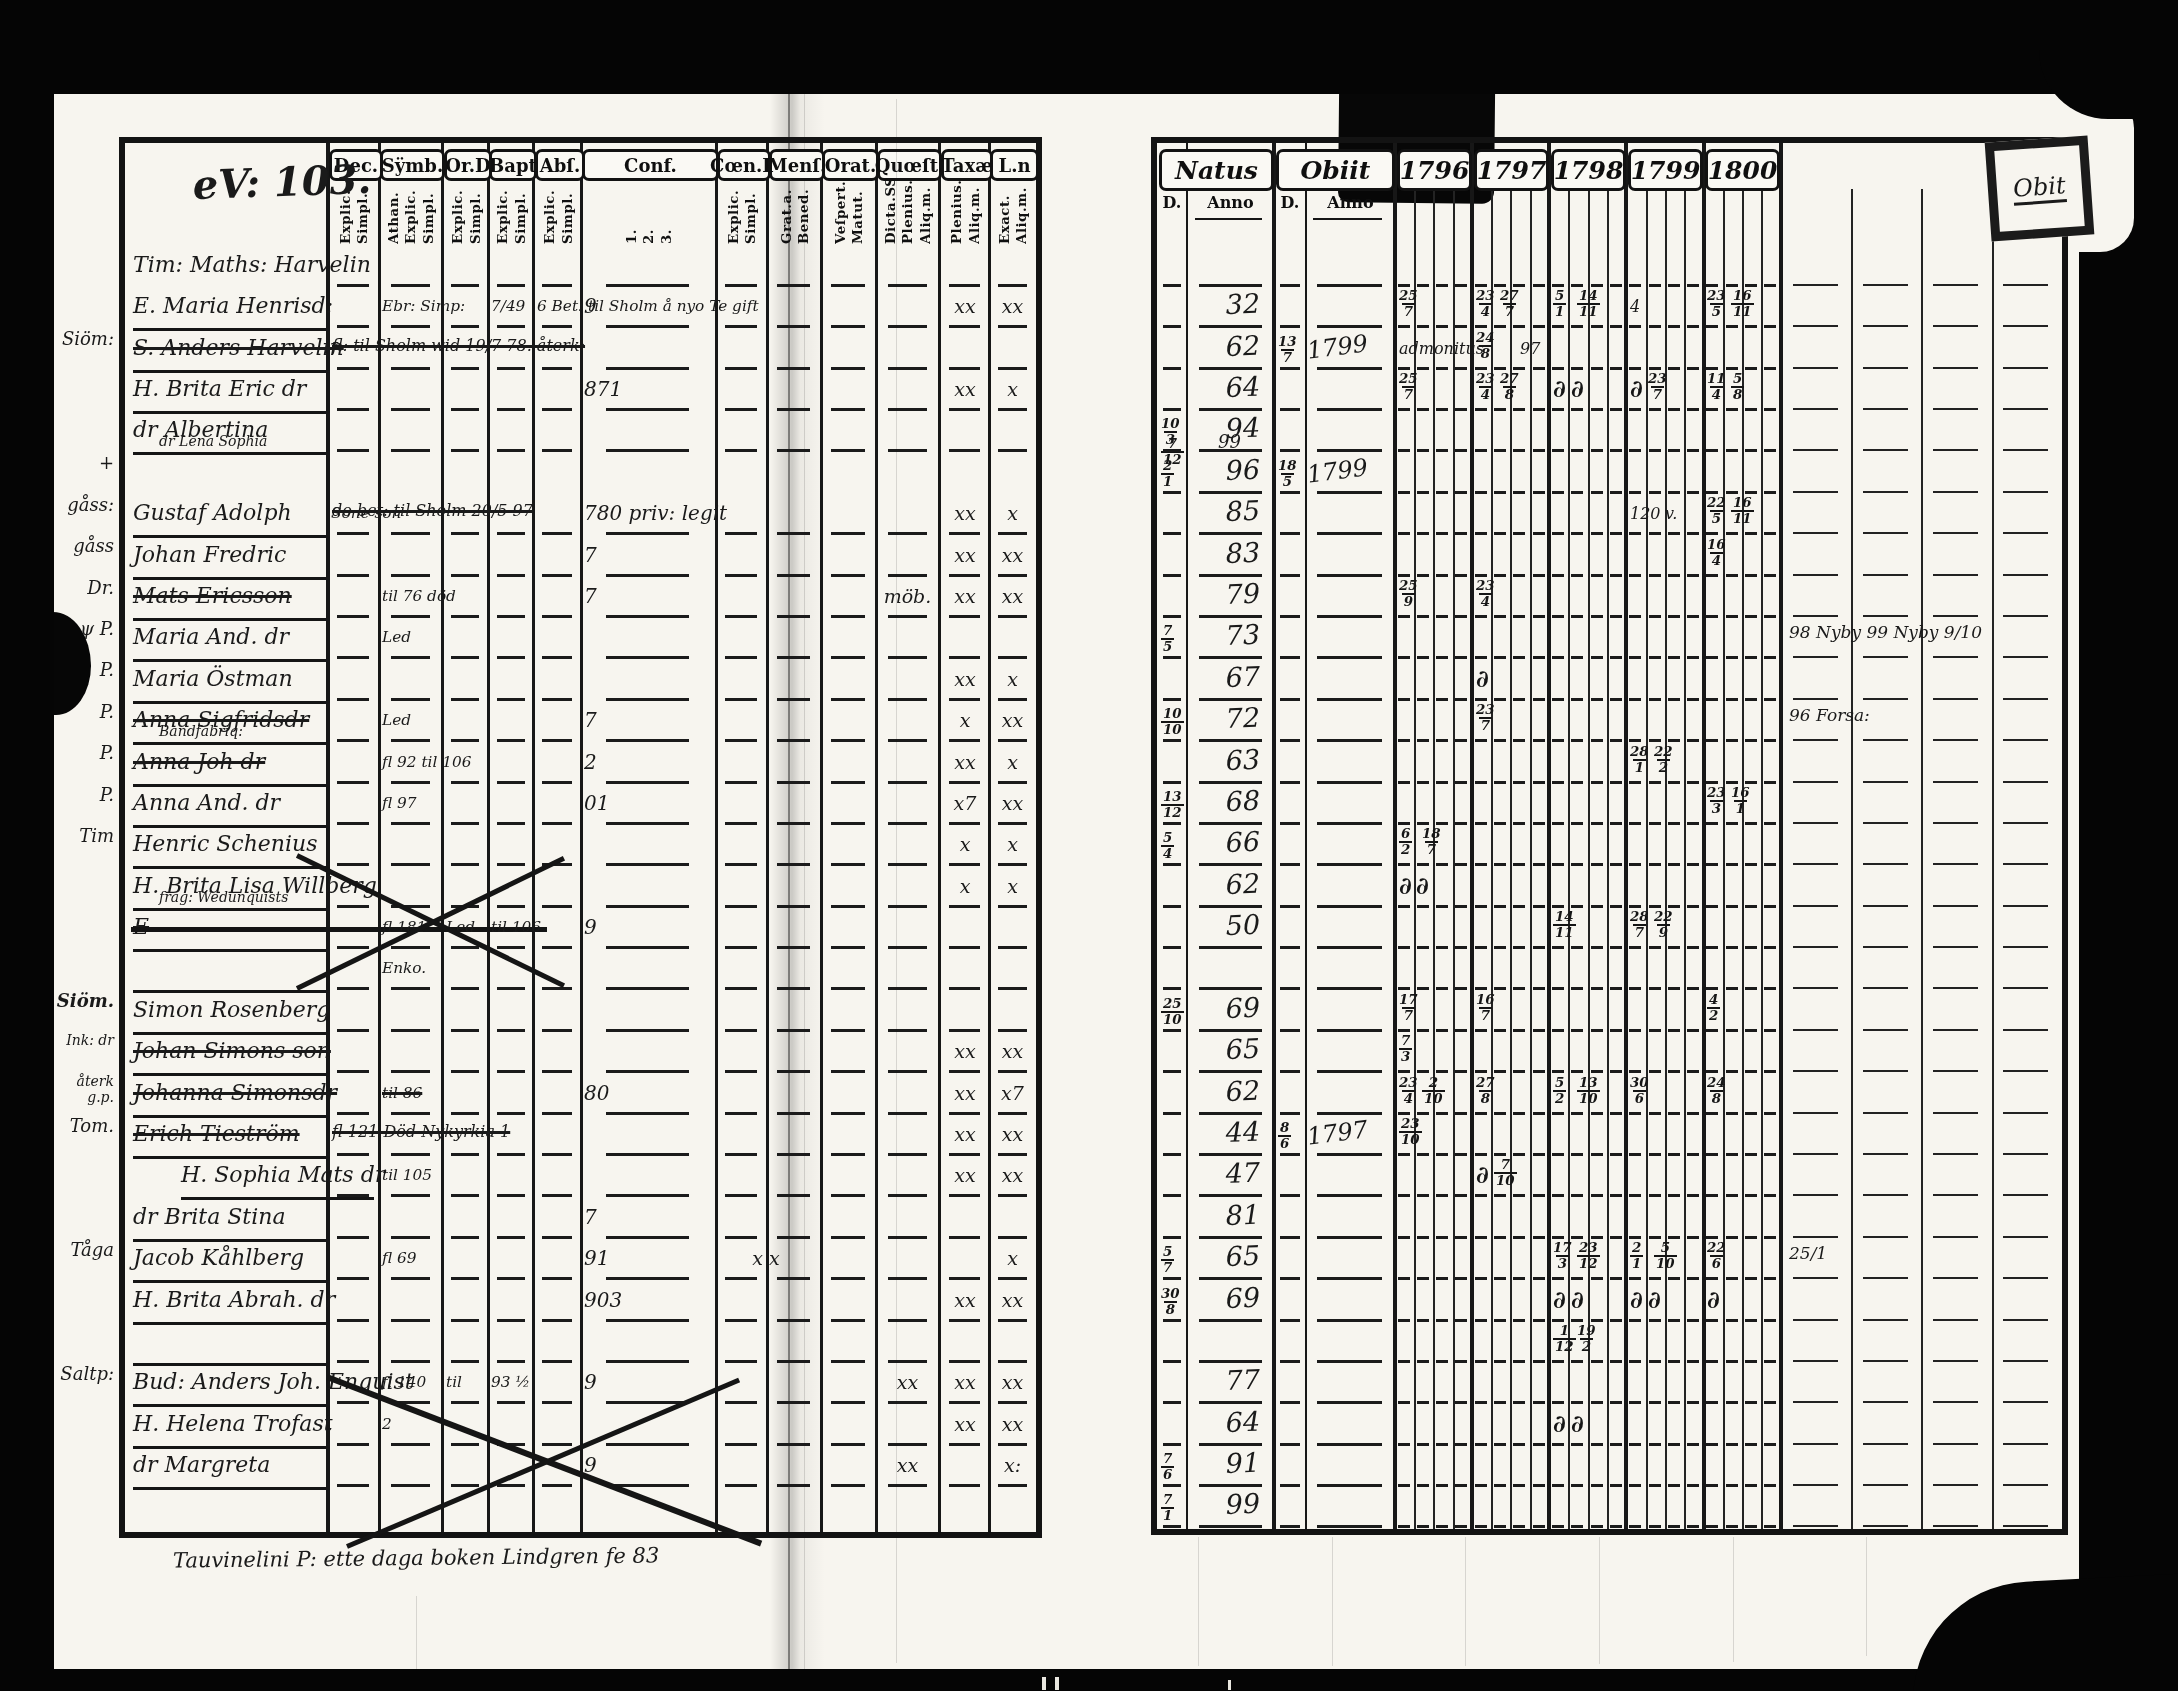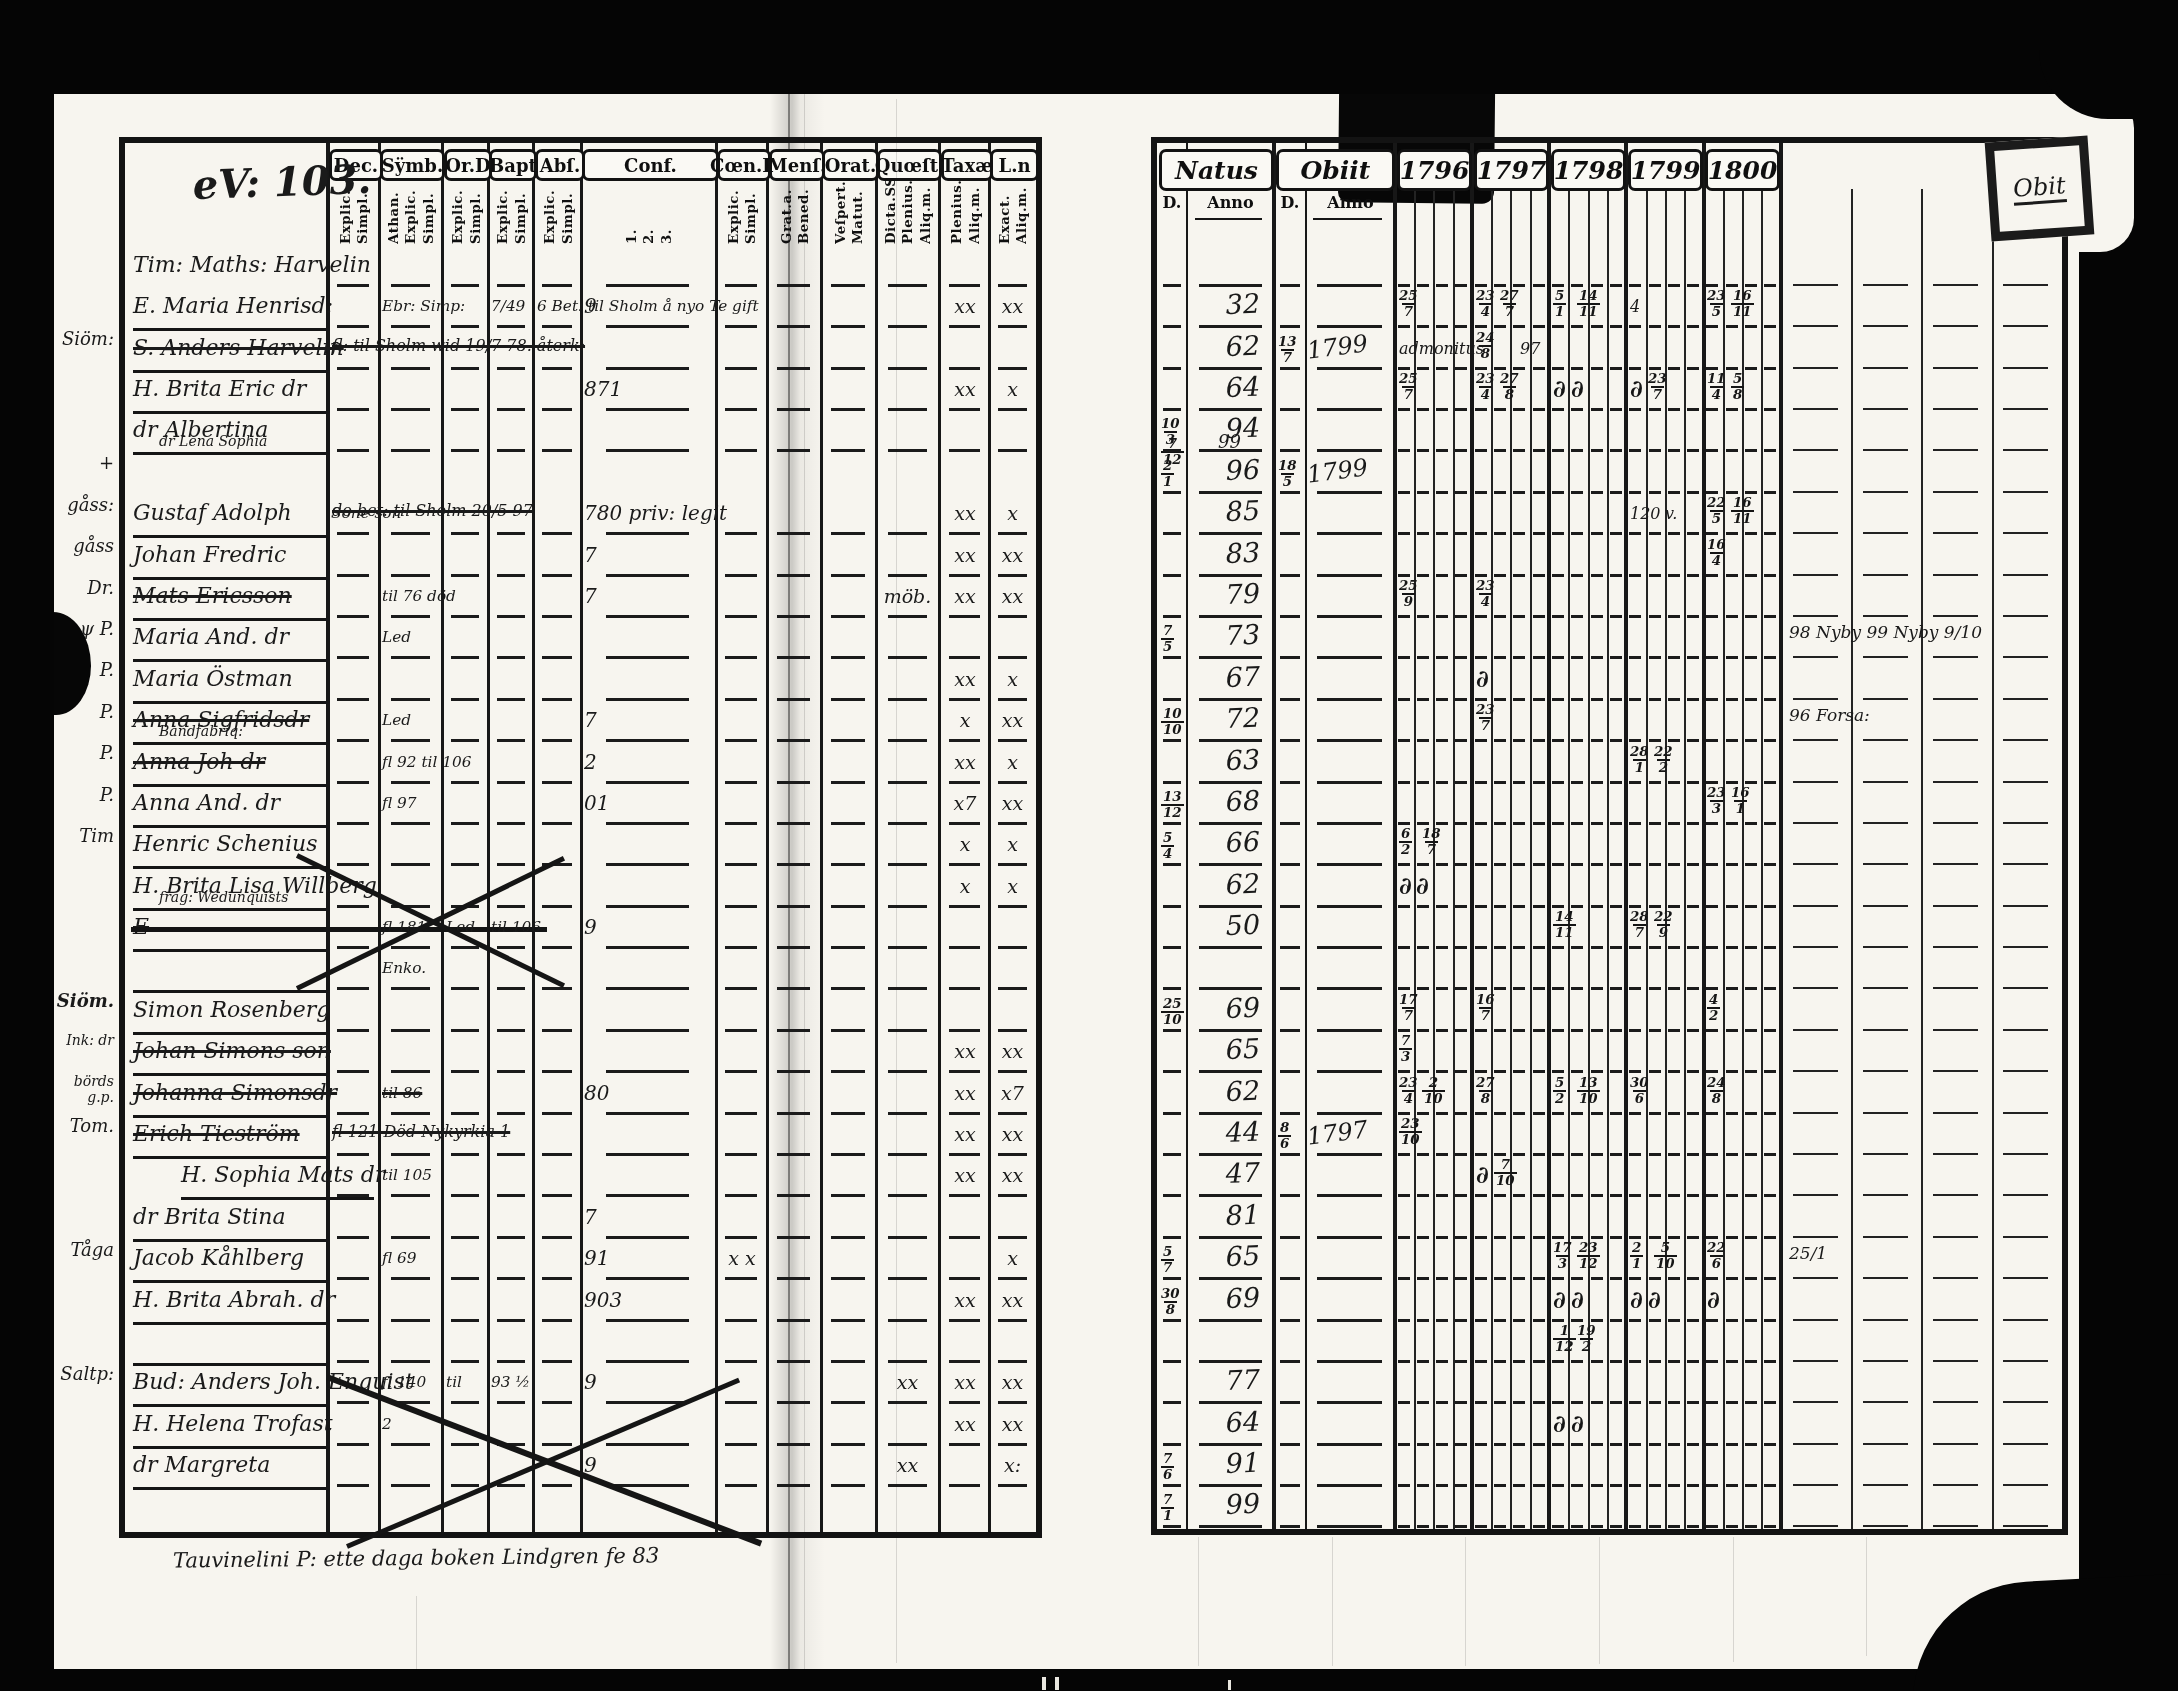--- a/index.html
+++ b/index.html
@@ -547,21 +547,21 @@
         <div style="position: absolute; left: 652px; top: 38px; width: 33px; height: 0px; border-top: 3px solid rgb(27, 27, 27);"></div>
         <div style="position: absolute; left: 706px; top: 38px; width: 34px; height: 0px; border-top: 3px solid rgb(27, 27, 27);"></div>
         <div style="position: absolute; left: 763px; top: 38px; width: 39px; height: 0px; border-top: 3px solid rgb(27, 27, 27);"></div>
         <div style="position: absolute; left: 824px; top: 38px; width: 31px; height: 0px; border-top: 3px solid rgb(27, 27, 27);"></div>
         <div style="position: absolute; left: 873px; top: 38px; width: 29px; height: 0px; border-top: 3px solid rgb(27, 27, 27);"></div>
       </div>
       <div style="position: absolute; left: 0px; top: 1096px; width: 911px; height: 41px;">
         <div class="hw nowrap" style="position: absolute; left: 8px; top: 0px; width: 193px; height: 41px; font-size: 22px; line-height: 37px; border-bottom: 3.5px solid rgb(21, 21, 21);">Jacob Kåhlberg</div>
         <div class="hw nowrap abs" style="position: absolute; left: 257px; top: 2px; width: 57px; height: 41px; font-size: 15.3px; line-height: 35px;">fl 69</div>
         <div class="hw nowrap abs" style="position: absolute; left: 459px; top: 2px; width: 129px; height: 41px; font-size: 20px; line-height: 35px;">91</div>
-        <div class="hw nowrap abs" style="position: absolute; left: 594px; top: 2px; width: 46px; height: 41px; font-size: 19px; line-height: 35px; text-align: center;">x x</div>
+        <div class="hw nowrap abs" style="position: absolute; left: 594px; top: 2px; width: 46px; height: 41px; font-size: 19px; line-height: 35px; text-align: center; padding-left: 24px;">x x</div>
         <div class="hw nowrap abs" style="position: absolute; left: 867px; top: 2px; width: 41px; height: 41px; font-size: 19px; line-height: 35px; text-align: center;">x</div>
         <div style="position: absolute; left: 212px; top: 38px; width: 32px; height: 0px; border-top: 3px solid rgb(27, 27, 27);"></div>
         <div style="position: absolute; left: 266px; top: 38px; width: 39px; height: 0px; border-top: 3px solid rgb(27, 27, 27);"></div>
         <div style="position: absolute; left: 326px; top: 38px; width: 28px; height: 0px; border-top: 3px solid rgb(27, 27, 27);"></div>
         <div style="position: absolute; left: 372px; top: 38px; width: 28px; height: 0px; border-top: 3px solid rgb(27, 27, 27);"></div>
         <div style="position: absolute; left: 417px; top: 38px; width: 29.5px; height: 0px; border-top: 3px solid rgb(27, 27, 27);"></div>
         <div style="position: absolute; left: 481px; top: 38px; width: 83px; height: 0px; border-top: 3px solid rgb(27, 27, 27);"></div>
         <div style="position: absolute; left: 600px; top: 38px; width: 32px; height: 0px; border-top: 3px solid rgb(27, 27, 27);"></div>
         <div style="position: absolute; left: 652px; top: 38px; width: 33px; height: 0px; border-top: 3px solid rgb(27, 27, 27);"></div>
         <div style="position: absolute; left: 706px; top: 38px; width: 34px; height: 0px; border-top: 3px solid rgb(27, 27, 27);"></div>
@@ -2003,19 +2003,19 @@
       <div class="hw abs" style="position: absolute; left: 55px; top: 535px; width: 59px; text-align: right; font-size: 18px; white-space: normal;">gåss</div>
       <div class="hw abs" style="position: absolute; left: 55px; top: 577px; width: 59px; text-align: right; font-size: 18px; white-space: normal;">Dr.</div>
       <div class="hw abs" style="position: absolute; left: 55px; top: 618px; width: 59px; text-align: right; font-size: 18px; white-space: normal;">ψ P.</div>
       <div class="hw abs" style="position: absolute; left: 55px; top: 659px; width: 59px; text-align: right; font-size: 18px; white-space: normal;">P.</div>
       <div class="hw abs" style="position: absolute; left: 55px; top: 701px; width: 59px; text-align: right; font-size: 18px; white-space: normal;">P.</div>
       <div class="hw abs" style="position: absolute; left: 55px; top: 742px; width: 59px; text-align: right; font-size: 18px; white-space: normal;">P.</div>
       <div class="hw abs" style="position: absolute; left: 55px; top: 784px; width: 59px; text-align: right; font-size: 18px; white-space: normal;">P.</div>
       <div class="hw abs" style="position: absolute; left: 55px; top: 825px; width: 59px; text-align: right; font-size: 18px; white-space: normal;">Tim</div>
       <div class="hw abs" style="position: absolute; left: 55px; top: 990px; width: 59px; text-align: right; font-size: 18px; white-space: normal; font-weight: bold;">Siöm.</div>
       <div class="hw abs" style="position: absolute; left: 55px; top: 1032px; width: 59px; text-align: right; font-size: 14px; white-space: normal;">Ink: dr</div>
-      <div class="hw abs" style="position: absolute; left: 55px; top: 1073px; width: 59px; text-align: right; font-size: 14px; white-space: normal;">börds g.p.</div>
+      <div class="hw abs" style="position: absolute; left: 55px; top: 1073px; width: 59px; text-align: right; font-size: 14px; white-space: normal;">återk g.p.</div>
       <div class="hw abs" style="position: absolute; left: 55px; top: 1115px; width: 59px; text-align: right; font-size: 18px; white-space: normal;">Tom.</div>
       <div class="hw abs" style="position: absolute; left: 55px; top: 1239px; width: 59px; text-align: right; font-size: 18px; white-space: normal;">Tåga</div>
       <div class="hw abs" style="position: absolute; left: 55px; top: 1363px; width: 59px; text-align: right; font-size: 18px; white-space: normal;">Saltp:</div>
     </div>
 </div>
 
 
 </body></html>

